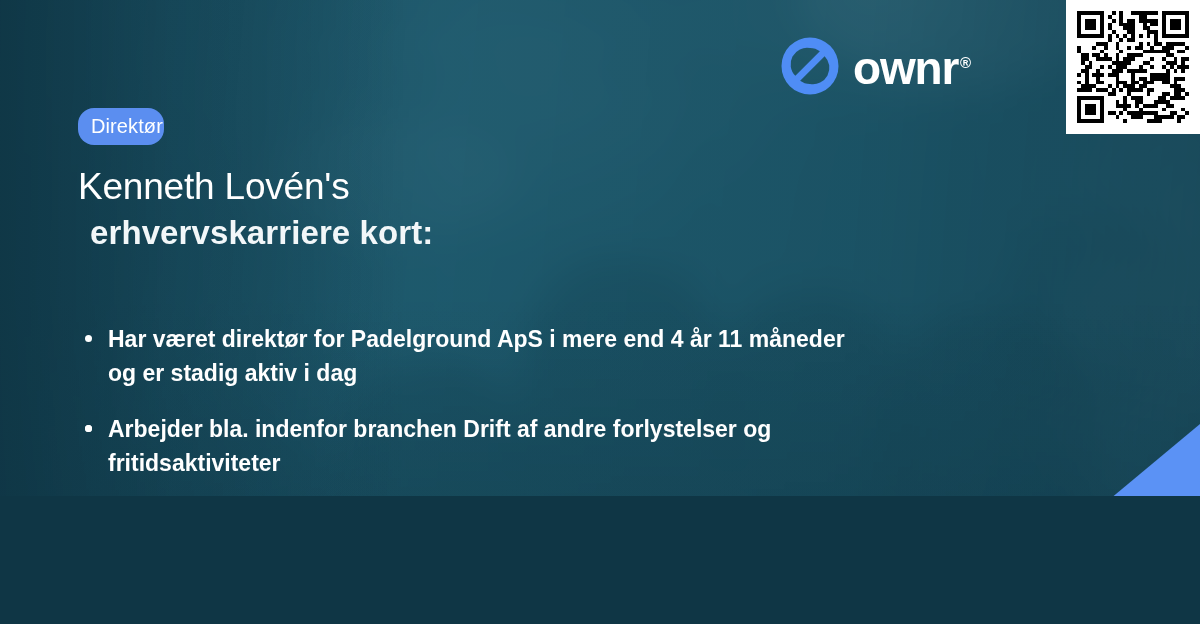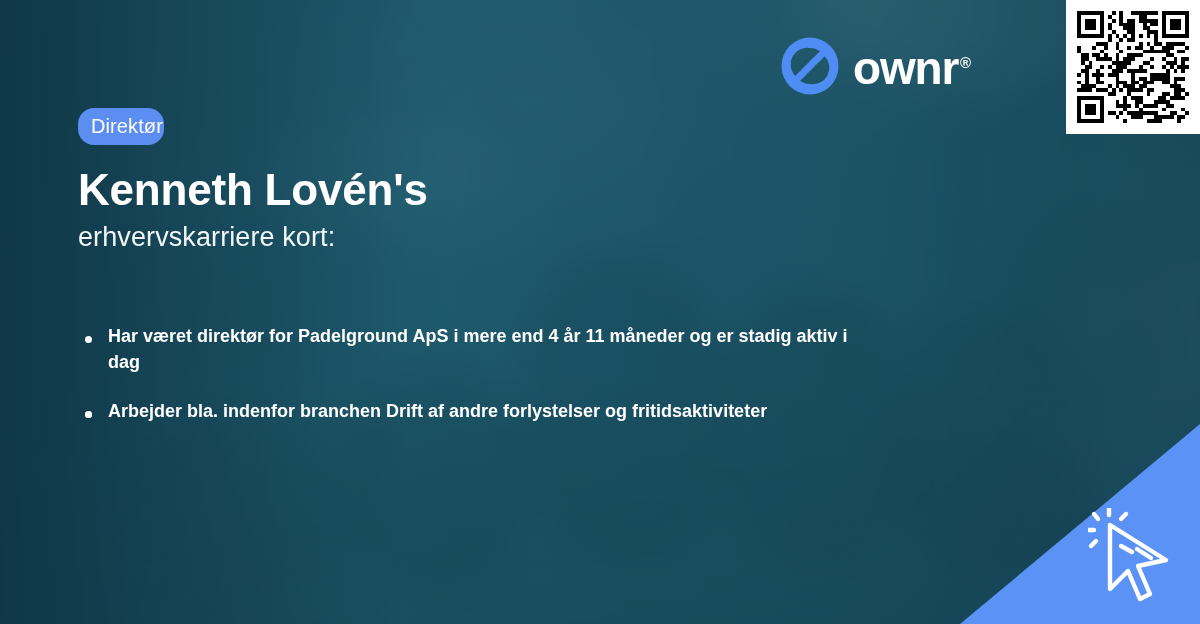--- a/index.html
+++ b/index.html
@@ -7,21 +7,21 @@
     padding: 0;
     background: #0f3645;
   }
   body {
     font-family: "Liberation Sans", "DejaVu Sans", sans-serif;
   }
 
   .card {
     position: relative;
     width: 1200px;
-    height: 624px;
+    height: 496px;
     overflow: hidden;
     background: #1d5468;
   }
 
   
   .bg {
     position: absolute;
     inset: 0;
     overflow: hidden;
   }
@@ -101,45 +101,45 @@
     font-size: 20px;
     line-height: 1;
     padding: 8px 1px 9px 13px;
     border-radius: 16px;
     letter-spacing: 0.1px;
   }
 
   .title {
     margin: 22px 0 0 0;
     color: #ffffff;
-    font-size: 44px;
-    font-weight: bold;
+    font-size: 37px;
+    font-weight: normal;
     line-height: 1.06;
     letter-spacing: -0.2px;
   }
 
   .subtitle {
-    margin: 8px 0 0 0;
+    margin: 8px 0 0 12px;
     color: #f2f7f9;
-    font-size: 27px;
-    font-weight: normal;
+    font-size: 33px;
+    font-weight: bold;
     line-height: 1.15;
     letter-spacing: 0.1px;
   }
 
   .bullets {
     list-style: none;
     margin: 70px 0 0 0;
     padding: 0;
     width: 790px;
   }
   .bullet {
     position: relative;
     color: #ffffff;
-    font-size: 18px;
+    font-size: 23px;
     font-weight: bold;
     line-height: 1.48;
     padding-left: 30px;
     margin-bottom: 22px;
   }
   .bullet:last-child { margin-bottom: 16px; }
   .bullet .dot {
     position: absolute;
     left: 7px;
     top: 13px;

